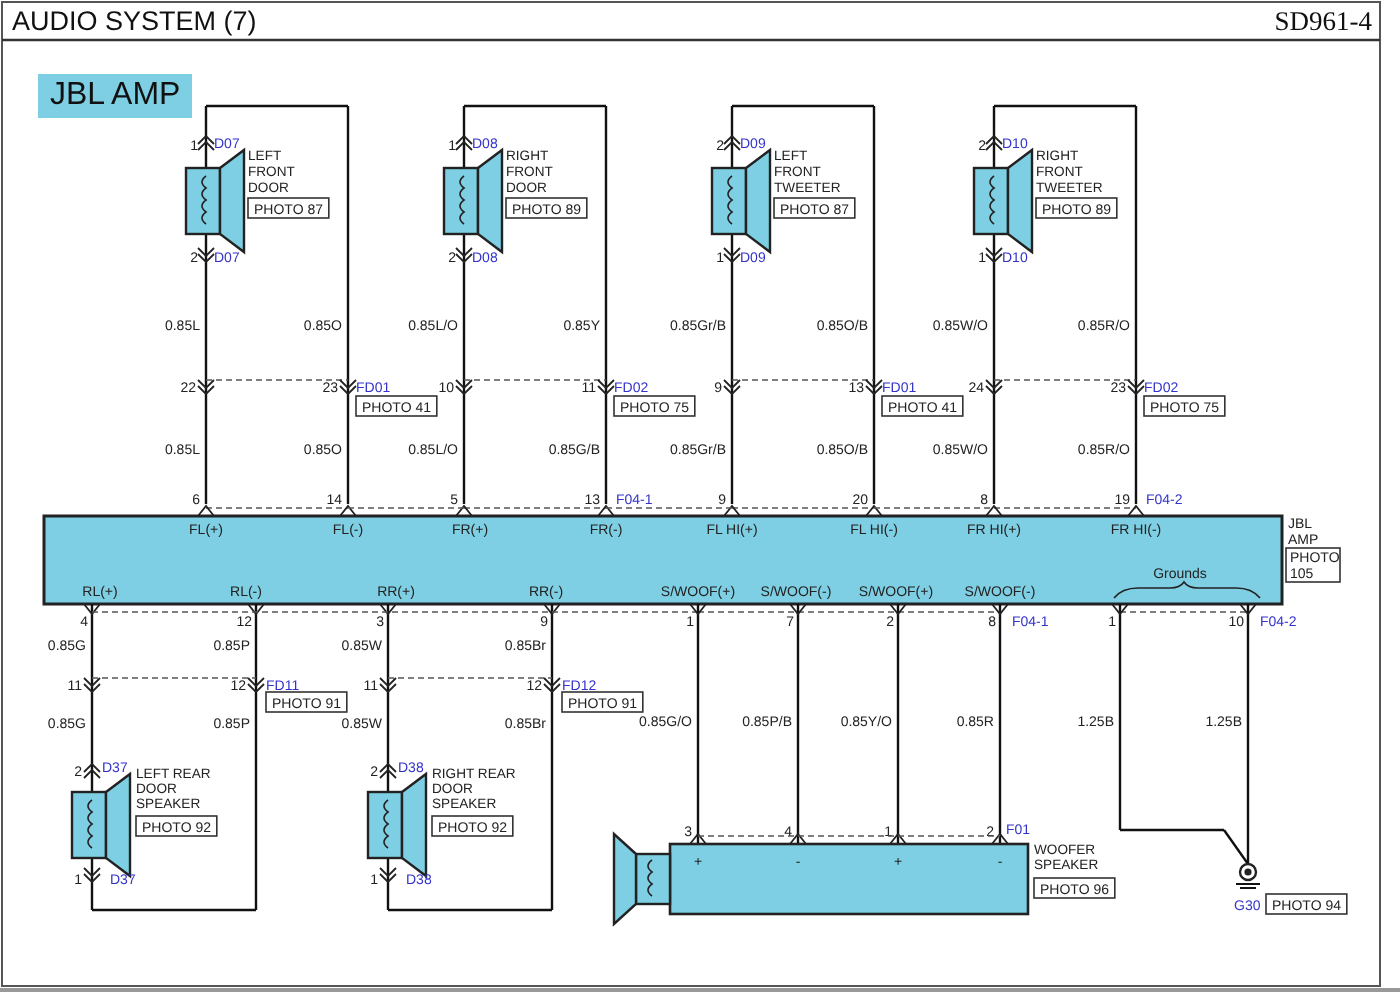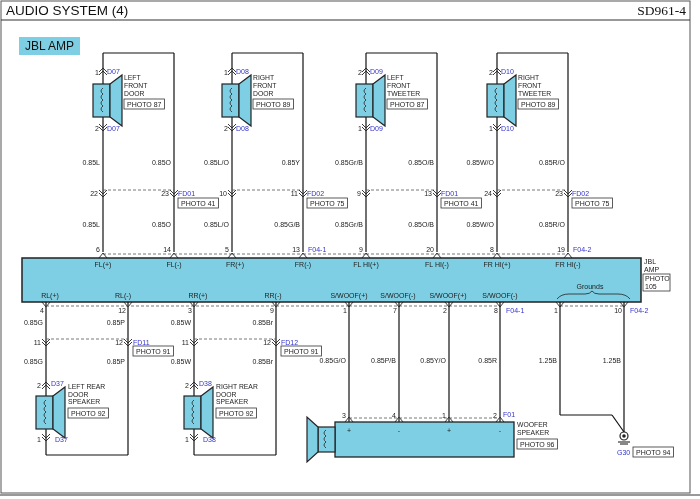--- a/index.html
+++ b/index.html
@@ -1,26 +1,26 @@
 <!DOCTYPE html>
 <html><head>
 <meta charset="utf-8">
 <style>
   html,body{margin:0;padding:0;background:#fff;}
   body{width:700px;height:499px;overflow:hidden;position:relative;font-family:"Liberation Sans",sans-serif;}
   #frame{position:absolute;left:0;top:0;width:700px;height:499px;}
   .hdr-title{position:absolute;left:6px;top:3px;font-size:13.5px;color:#111;}
   .hdr-code{position:absolute;right:14px;top:3px;font-size:13.5px;color:#111;font-family:Liberation Serif, serif;}
-  .section-badge{position:absolute;left:19px;top:37px;background:#7ecfe3;color:#111;font-size:12px;padding:2px 6px;}
+  .section-badge{position:absolute;left:19px;top:37px;background:#7ecfe3;color:#111;font-size:16px;padding:2px 6px;}
   svg text{font-family:"Liberation Sans",sans-serif;}
 </style>
 </head>
 <body>
 
-<div class="hdr-title">AUDIO SYSTEM (4)</div>
+<div class="hdr-title">AUDIO SYSTEM (7)</div>
 <div class="hdr-code">SD961-4</div>
 <div class="section-badge">JBL AMP</div>
 
 <svg id="frame" xmlns="http://www.w3.org/2000/svg" width="700" height="499" viewBox="0 0 700 499">
     <rect x="1" y="1" width="689" height="492" fill="none" stroke="#555" stroke-width="1"></rect>
     <line x1="1" y1="20" x2="690" y2="20" stroke="#333" stroke-width="1.2" stroke-dasharray=""></line>
     <line x1="0" y1="495" x2="700" y2="495" stroke="#999" stroke-width="2" stroke-dasharray=""></line>
     <rect x="22" y="258" width="619" height="44" fill="#7ecfe3" stroke="#222" stroke-width="1.5"></rect>
     <text x="644" y="264" font-size="7" fill="#222" text-anchor="start">JBL</text>
     <text x="644" y="272" font-size="7" fill="#222" text-anchor="start">AMP</text>

